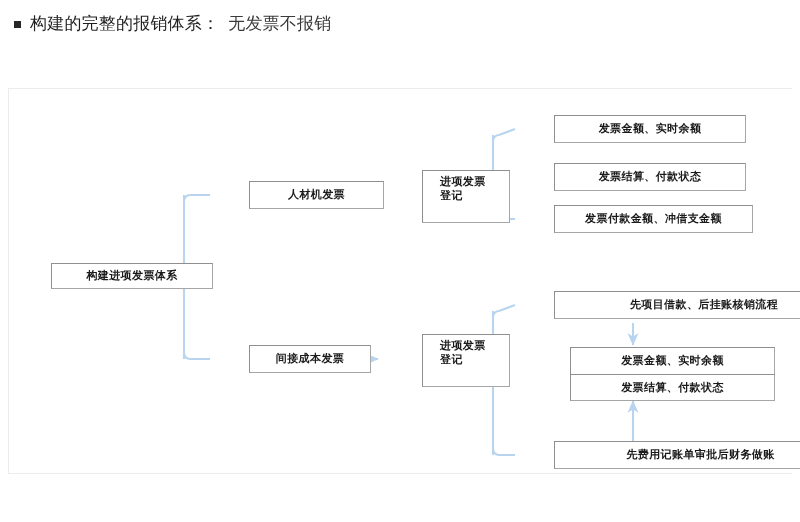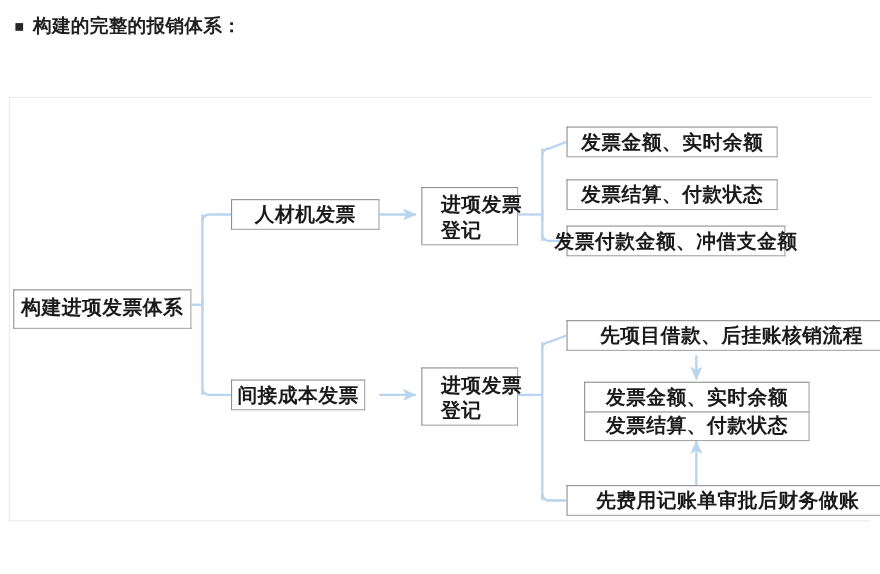--- a/index.html
+++ b/index.html
@@ -30,21 +30,21 @@
     width: 7px;
     height: 7px;
     background: #262626;
     display: inline-block;
     flex: 0 0 auto;
     position: relative;
     top: 1px;
   }
   #heading .h-main {
     font-size: 17px;
-    font-weight: bold;
+    font-weight: normal;
     color: #1f1f1f;
     letter-spacing: .2px;
   }
   #heading .h-sub {
     font-size: 17px;
     font-weight: normal;
     color: #3a3a3a;
     letter-spacing: .2px;
   }
 
@@ -71,47 +71,49 @@
 
   
   .node {
     position: absolute;
     box-sizing: border-box;
     background: #ffffff;
     border: 1px solid #a6a6a6;
     border-top-color: #8f8f8f;
     border-left-color: #8f8f8f;
     font-family: "Liberation Serif", "DejaVu Serif", serif;
-    font-size: 18px;
+    font-size: 11px;
     font-weight: bold;
     color: #1a1a1a;
     display: flex;
     align-items: center;
     justify-content: center;
     letter-spacing: .4px;
     white-space: nowrap;
     line-height: 1.25;
+    margin-left: 39px;
   }
   .node.two-line {
     display: block;
     padding: 4px 6px 0 17px;
     text-align: left;
   }
   .node.two-line .ln {
     display: block;
     white-space: nowrap;
   }
   .node.stacked-top { border-bottom: none; }
 </style>
 </head>
 <body>
 
 <div id="heading">
   <span class="bullet"></span>
   <span class="h-main">构建的完整的报销体系：</span>
+  <span class="h-sub">无发票不报销</span>
 </div>
 
 <div id="diagram-container"></div>
 
 <svg id="diagram-canvas" viewBox="0 0 800 522" xmlns="http://www.w3.org/2000/svg">
   <defs>
     <marker id="arrow" markerWidth="7" markerHeight="7" refX="5.6" refY="3" orient="auto" markerUnits="strokeWidth">
       <path d="M0,0.4 L6,3 L0,5.6 L1.5,3 Z" fill="#b9d4ef"></path>
     </marker>
   </defs>
@@ -141,21 +143,21 @@
     <path d="M493,317 a6,6 0 0 1 6,-6 L515,305"></path>
     <path d="M493,449 a6,6 0 0 0 6,6 L515,455"></path>
     <path d="M487,359 L493,359"></path>
 
     <path d="M633,323 L633,345" marker-end="url(#arrow)"></path>
 
     <path d="M633,443 L633,401" marker-end="url(#arrow)"></path>
   </g>
 </svg>
 
-<div class="node" style="left:12px; top:263px; width:162px; height:36px;font-family:Liberation Mono, monospace;">
+<div class="node" style="left:12px; top:263px; width:162px; height:26px;">
   <span>构建进项发票体系</span>
 </div>
 
 <div class="node" style="left:210px; top:181px; width:135px; height:28px;">
   <span>人材机发票</span>
 </div>
 
 <div class="node two-line" style="left:383px; top:170px; width:88px; height:53px;">
   <span class="ln">进项发票</span>
   <span class="ln">登记</span>

